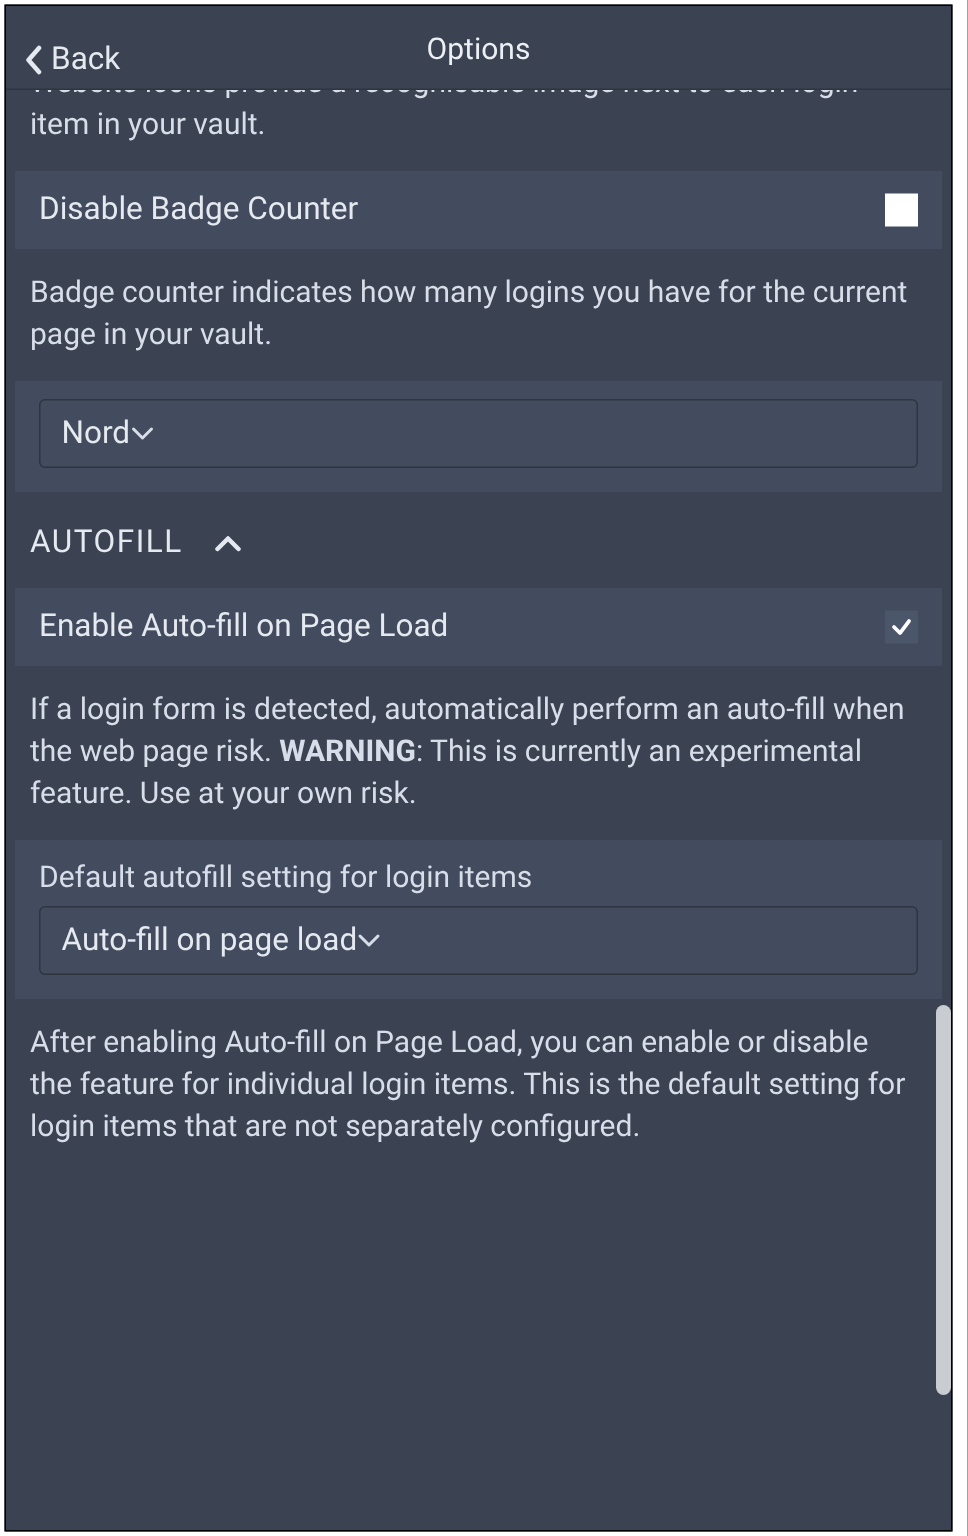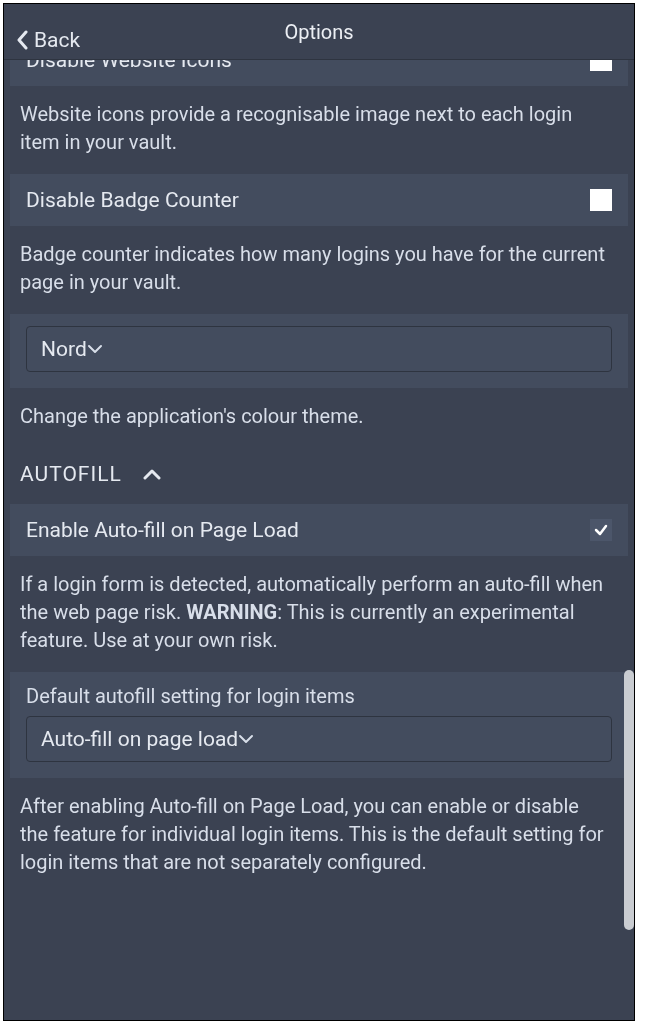--- a/index.html
+++ b/index.html
@@ -160,41 +160,36 @@
         <path d="M10 2 L3 10 L10 18" stroke="#e5e9f0" stroke-width="3" fill="none" stroke-linecap="round" stroke-linejoin="round"></path>
       </svg>
       <span>Back</span>
     </div>
     <div class="title">Options</div>
   </div>
 
   <div class="scroll">
     <div class="content">
 
-      <div class="row">
-        <div class="row-label">Disable Website Icons</div>
-        <div class="checkbox"></div>
-      </div>
       <div class="desc">Website icons provide a recognisable image next to each login item in your vault.</div>
 
       <div class="row">
         <div class="row-label">Disable Badge Counter</div>
         <div class="checkbox"></div>
       </div>
       <div class="desc">Badge counter indicates how many logins you have for the current page in your vault.</div>
 
       <div class="field-block">
         <div class="select">
           <span>Nord</span>
           <svg class="chev-down" viewBox="0 0 16 10">
             <path d="M2 2 L8 8 L14 2" stroke="#d8dee9" stroke-width="2" fill="none" stroke-linecap="round" stroke-linejoin="round"></path>
           </svg>
         </div>
       </div>
-      <div class="desc">Change the application's colour theme.</div>
 
       <div class="section-header">
         <span>AUTOFILL</span>
         <svg class="chev-up" viewBox="0 0 18 12">
           <path d="M2 10 L9 3 L16 10" stroke="#e5e9f0" stroke-width="3" fill="none" stroke-linecap="round" stroke-linejoin="round"></path>
         </svg>
       </div>
 
       <div class="row">
         <div class="row-label">Enable Auto-fill on Page Load</div>

